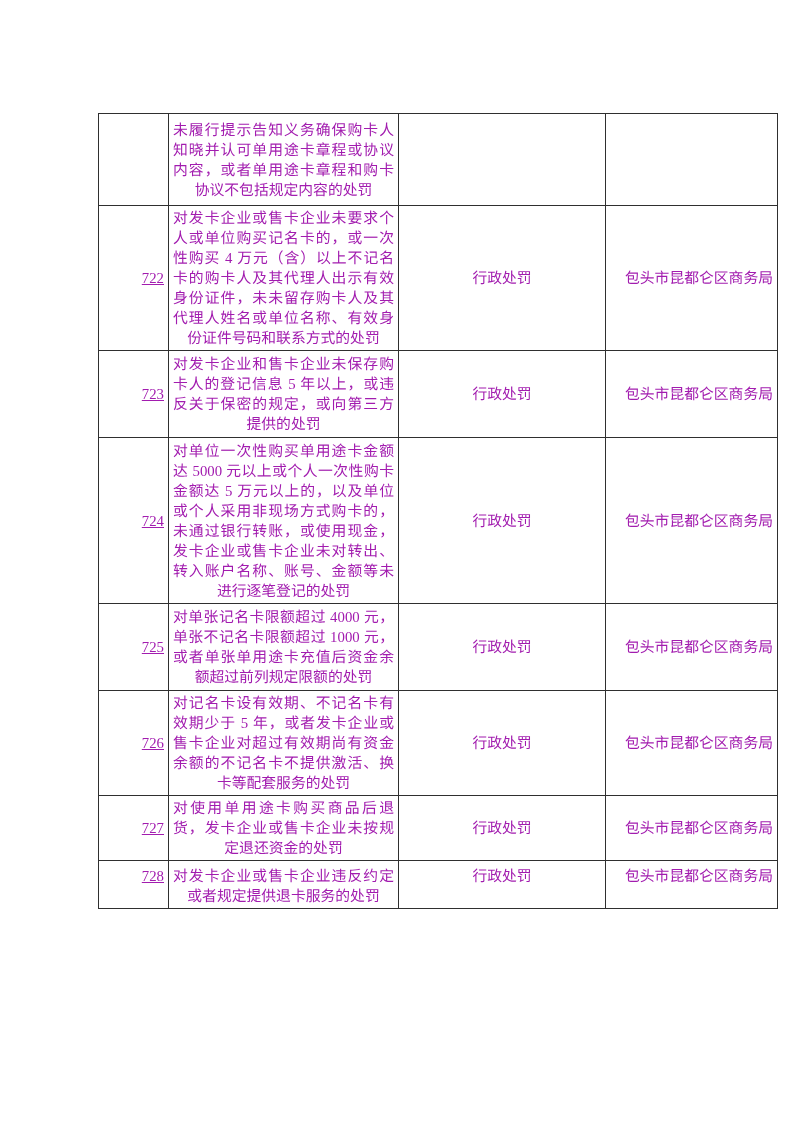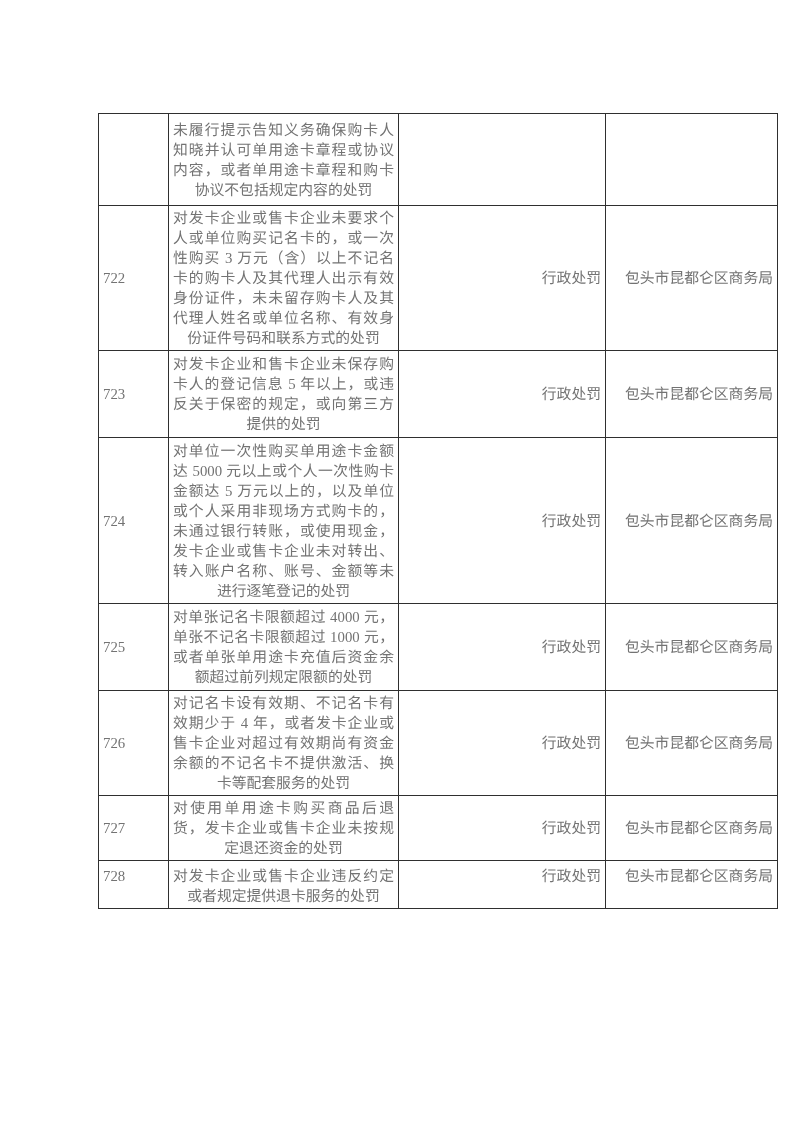--- a/index.html
+++ b/index.html
@@ -7,50 +7,51 @@
     padding: 0;
     background: #ffffff;
   }
   .page {
     position: relative;
     width: 793px;
     height: 1122px;
     background: #ffffff;
     overflow: hidden;
     font-family: "Liberation Serif", "DejaVu Serif", serif;
-    color: #737373;
+    color: #a21caf;
   }
   table.penalty-table {
     position: absolute;
     left: 98px;
     top: 113px;
     width: 679px;
     border-collapse: collapse;
     table-layout: fixed;
   }
   table.penalty-table td {
     border: 1px solid #2f2f2f;
     vertical-align: middle;
     padding: 2px 4px;
     font-size: 14.8px;
     line-height: 20px;
     overflow: hidden;
   }
   td.c-id {
-    text-align: left;
+    text-align: right;
     font-size: 14px;
     font-family: "Liberation Serif", "DejaVu Serif", serif;
+    text-decoration: underline;
   }
   td.c-desc {
     text-align: justify;
     text-align-last: center;
     padding: 2px 9px 2px 9px;
   }
   td.c-penalty {
-    text-align: right;
+    text-align: center;
   }
   td.c-authority {
     text-align: right;
   }
   
   table.penalty-table tr:last-child td {
     vertical-align: top;
     padding-top: 5px;
   }
 </style>
@@ -67,21 +68,21 @@
     </colgroup>
     <tbody>
         <tr style="height: 92px;">
     <td class="c-id"></td>
     <td class="c-desc">未履行提示告知义务确保购卡人知晓并认可单用途卡章程或协议内容，或者单用途卡章程和购卡协议不包括规定内容的处罚</td>
     <td class="c-penalty"></td>
     <td class="c-authority"></td>
   </tr>
         <tr style="height: 140px;">
     <td class="c-id">722</td>
-    <td class="c-desc">对发卡企业或售卡企业未要求个人或单位购买记名卡的，或一次性购买 3 万元（含）以上不记名卡的购卡人及其代理人出示有效身份证件，未未留存购卡人及其代理人姓名或单位名称、有效身份证件号码和联系方式的处罚</td>
+    <td class="c-desc">对发卡企业或售卡企业未要求个人或单位购买记名卡的，或一次性购买 4 万元（含）以上不记名卡的购卡人及其代理人出示有效身份证件，未未留存购卡人及其代理人姓名或单位名称、有效身份证件号码和联系方式的处罚</td>
     <td class="c-penalty">行政处罚</td>
     <td class="c-authority">包头市昆都仑区商务局</td>
   </tr>
         <tr style="height: 87px;">
     <td class="c-id">723</td>
     <td class="c-desc">对发卡企业和售卡企业未保存购卡人的登记信息 5 年以上，或违反关于保密的规定，或向第三方提供的处罚</td>
     <td class="c-penalty">行政处罚</td>
     <td class="c-authority">包头市昆都仑区商务局</td>
   </tr>
         <tr style="height: 166px;">
@@ -91,21 +92,21 @@
     <td class="c-authority">包头市昆都仑区商务局</td>
   </tr>
         <tr style="height: 87px;">
     <td class="c-id">725</td>
     <td class="c-desc">对单张记名卡限额超过 4000 元，单张不记名卡限额超过 1000 元，或者单张单用途卡充值后资金余额超过前列规定限额的处罚</td>
     <td class="c-penalty">行政处罚</td>
     <td class="c-authority">包头市昆都仑区商务局</td>
   </tr>
         <tr style="height: 105px;">
     <td class="c-id">726</td>
-    <td class="c-desc">对记名卡设有效期、不记名卡有效期少于 4 年，或者发卡企业或售卡企业对超过有效期尚有资金余额的不记名卡不提供激活、换卡等配套服务的处罚</td>
+    <td class="c-desc">对记名卡设有效期、不记名卡有效期少于 5 年，或者发卡企业或售卡企业对超过有效期尚有资金余额的不记名卡不提供激活、换卡等配套服务的处罚</td>
     <td class="c-penalty">行政处罚</td>
     <td class="c-authority">包头市昆都仑区商务局</td>
   </tr>
         <tr style="height: 62px;">
     <td class="c-id">727</td>
     <td class="c-desc">对使用单用途卡购买商品后退货，发卡企业或售卡企业未按规定退还资金的处罚</td>
     <td class="c-penalty">行政处罚</td>
     <td class="c-authority">包头市昆都仑区商务局</td>
   </tr>
         <tr style="height: 40px;">

